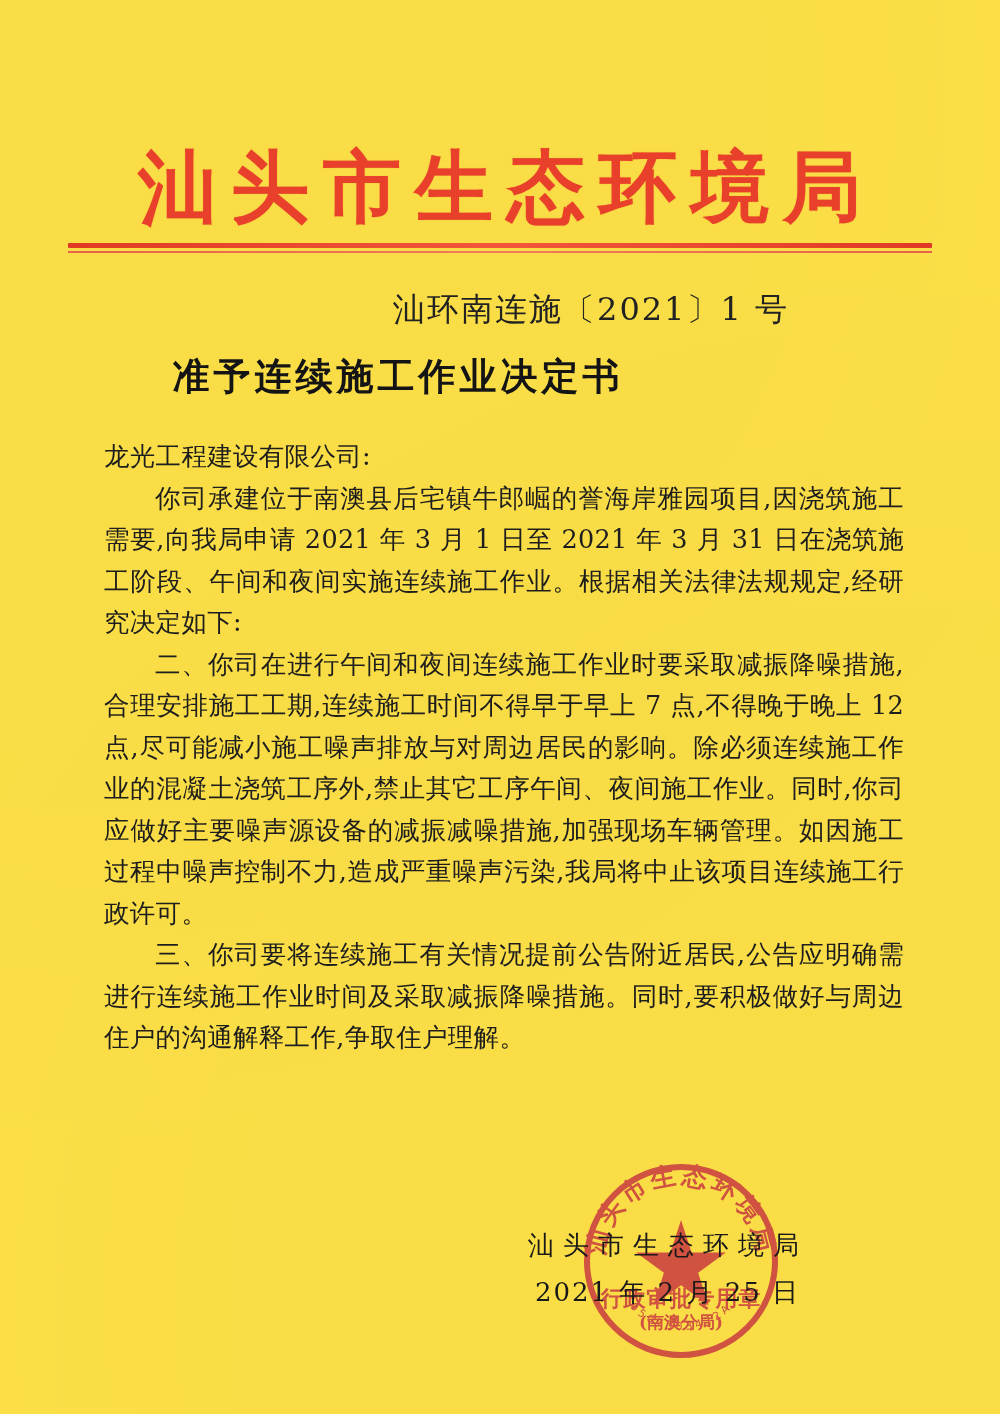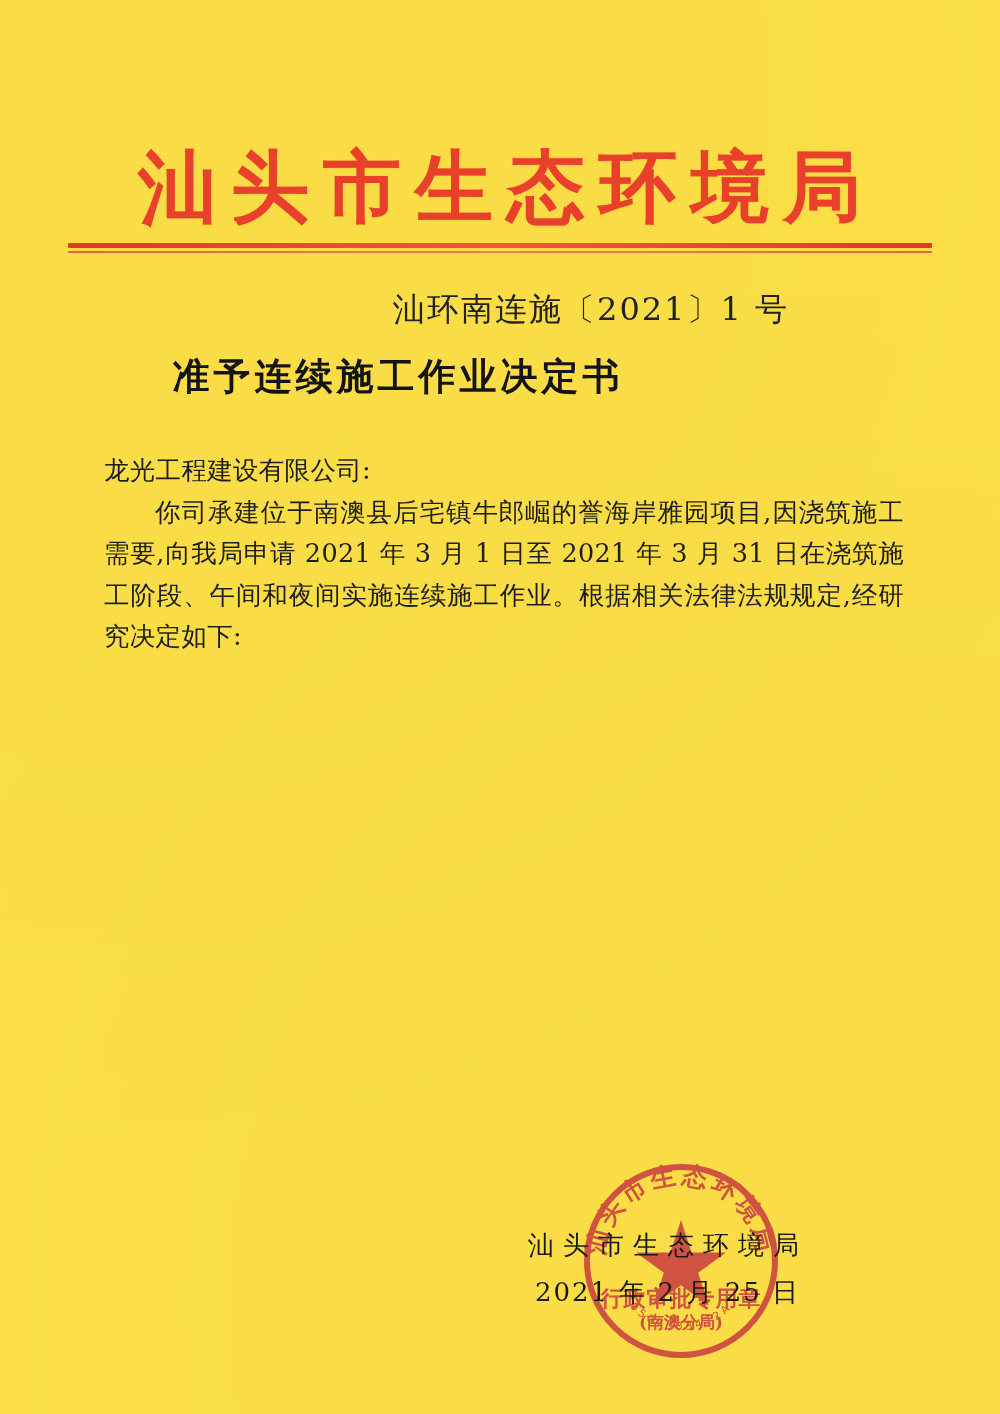--- a/index.html
+++ b/index.html
@@ -89,21 +89,21 @@
     text-align: center;
     font-size: 37px;
     font-weight: 700;
     letter-spacing: 4px;
     color: #141414;
     z-index: 2;
   }
 
   .body {
     position: absolute;
-    top: 450px;
+    top: 436px;
     left: 104px;
     width: 800px;
     z-index: 2;
   }
   .para {
     font-size: 25.5px;
     line-height: 41.5px;
     letter-spacing: 0.3px;
     text-align: justify;
     text-justify: inter-ideograph;
@@ -165,20 +165,22 @@
 
   <div class="doc-number">
     <span class="dn-inner">汕环南连施〔2021〕1 号</span>
   </div>
 
   <div class="doc-title">准予连续施工作业决定书</div>
 
   <div class="body">
     <p class="para recipient">龙光工程建设有限公司:</p>
     <p class="para indent">你司承建位于南澳县后宅镇牛郎崛的誉海岸雅园项目,因浇筑施工需要,向我局申请 2021 年 3 月 1 日至 2021 年 3 月 31 日在浇筑施工阶段、午间和夜间实施连续施工作业。根据相关法律法规规定,经研究决定如下:</p>
+    <p class="para indent">二、你司在进行午间和夜间连续施工作业时要采取减振降噪措施,合理安排施工工期,连续施工时间不得早于早上 7 点,不得晚于晚上 12 点,尽可能减小施工噪声排放与对周边居民的影响。除必须连续施工作业的混凝土浇筑工序外,禁止其它工序午间、夜间施工作业。同时,你司应做好主要噪声源设备的减振减噪措施,加强现场车辆管理。如因施工过程中噪声控制不力,造成严重噪声污染,我局将中止该项目连续施工行政许可。</p>
+    <p class="para indent">三、你司要将连续施工有关情况提前公告附近居民,公告应明确需进行连续施工作业时间及采取减振降噪措施。同时,要积极做好与周边住户的沟通解释工作,争取住户理解。</p>
   </div>
 
   <div class="seal">
     <svg viewBox="0 0 206 206" xmlns="http://www.w3.org/2000/svg" aria-hidden="true">
       <defs>
         <path id="arcTop" d="M 26,103 A 77,77 0 0 1 180,103"></path>
         <path id="arcBottom" d="M 34,103 A 69,69 0 0 0 172,103"></path>
       </defs>
       <circle cx="103" cy="103" r="94" fill="none" stroke="#c8343f" stroke-width="6"></circle>
 

